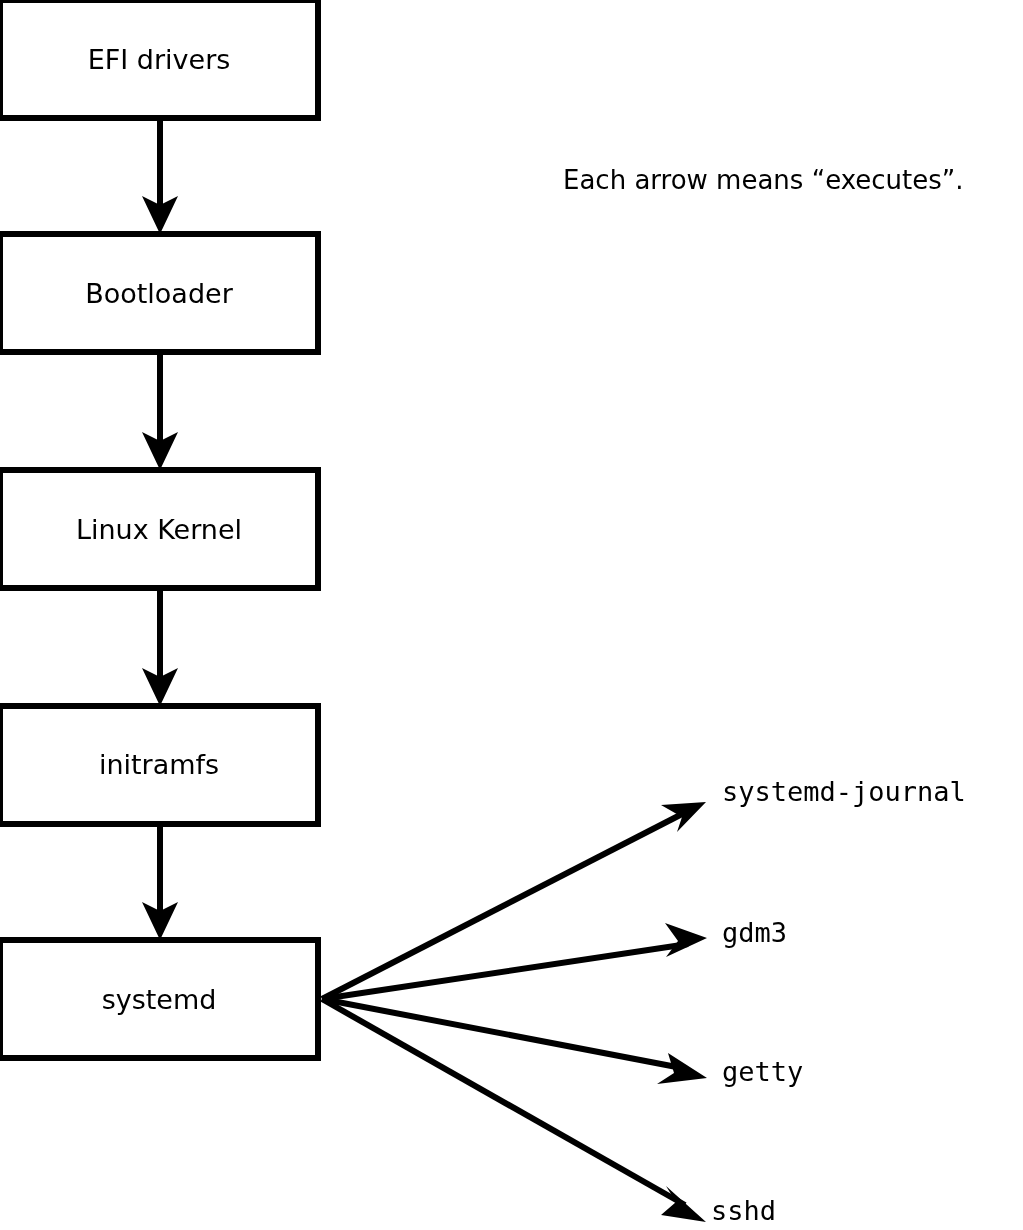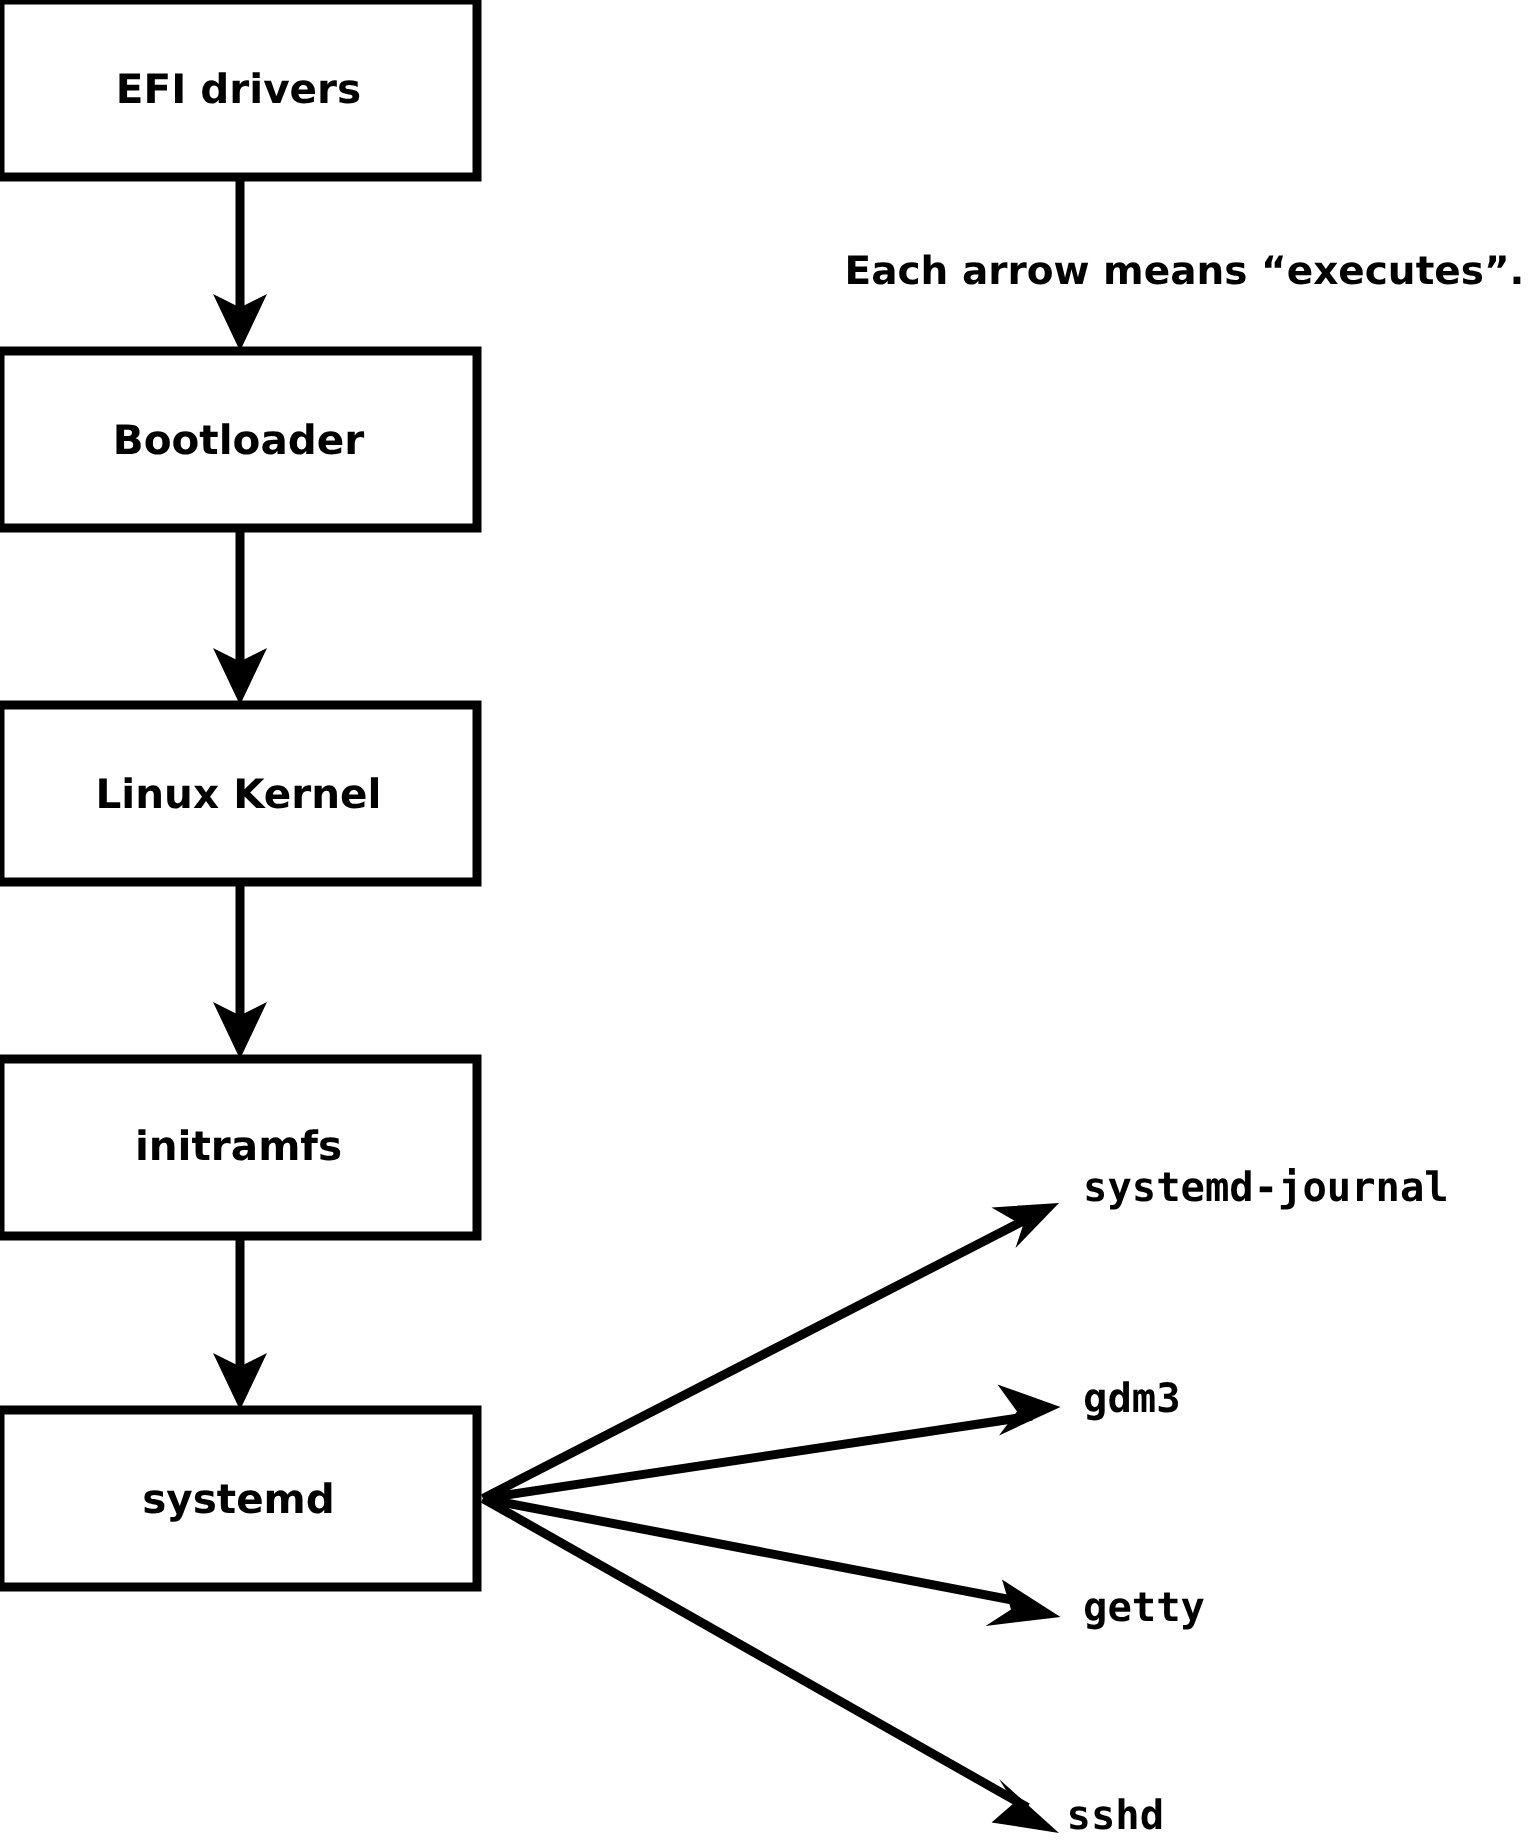--- a/index.html
+++ b/index.html
@@ -7,21 +7,20 @@
     padding: 0;
     background: #ffffff;
   }
   #canvas {
     position: relative;
     width: 1023px;
     height: 1230px;
     background: #ffffff;
     overflow: hidden;
     font-family: "DejaVu Sans", sans-serif;
-    font-weight: bold;
   }
   #diagram-svg {
     position: absolute;
     left: 0;
     top: 0;
     width: 1023px;
     height: 1230px;
   }
   .box-rect {
     fill: #ffffff;

